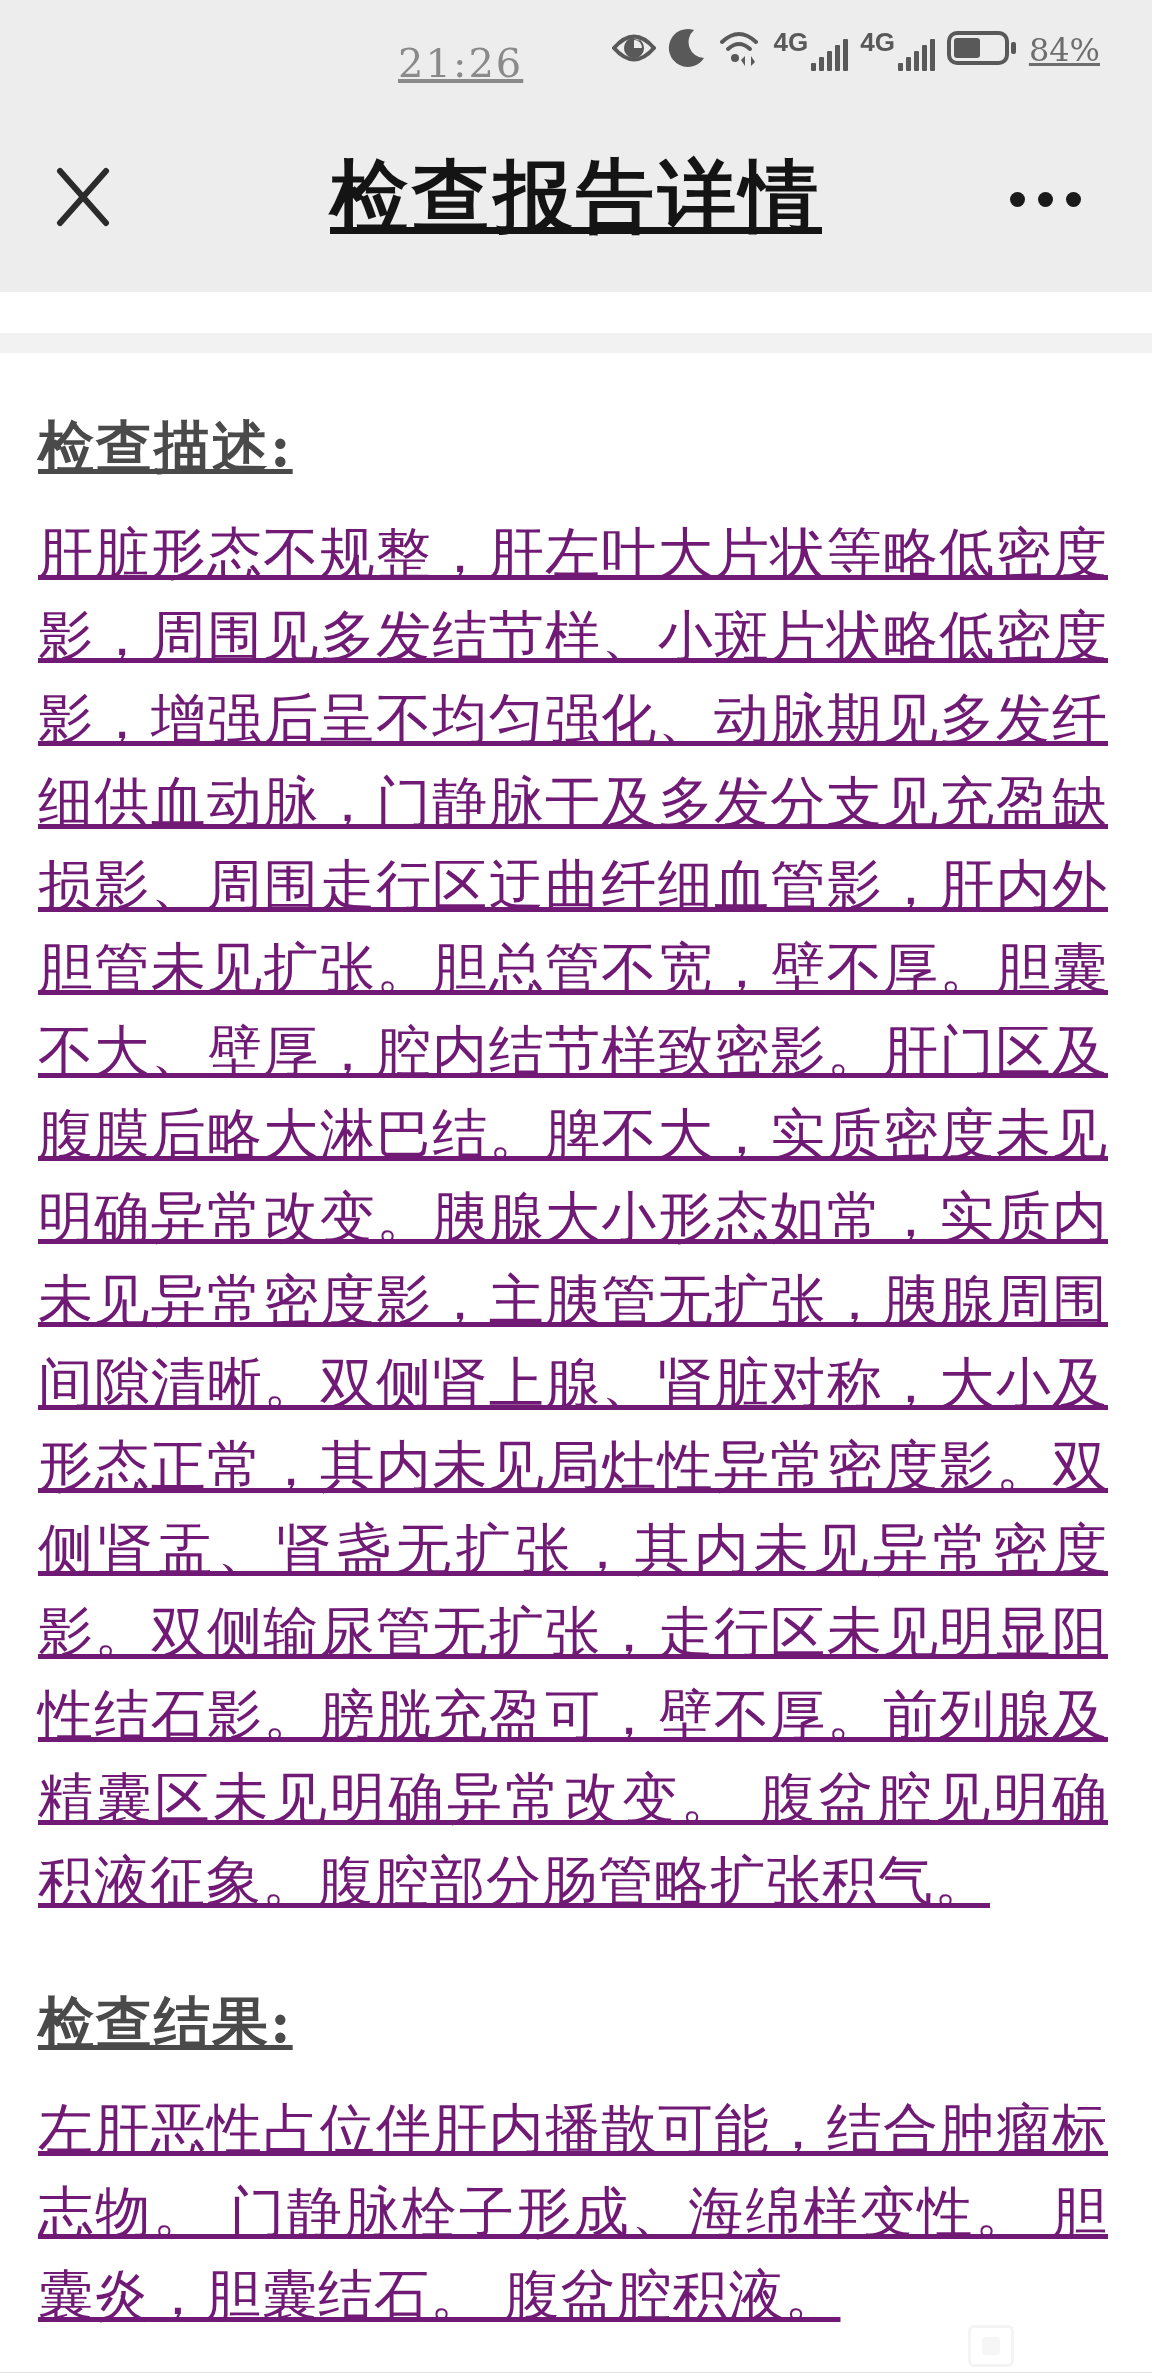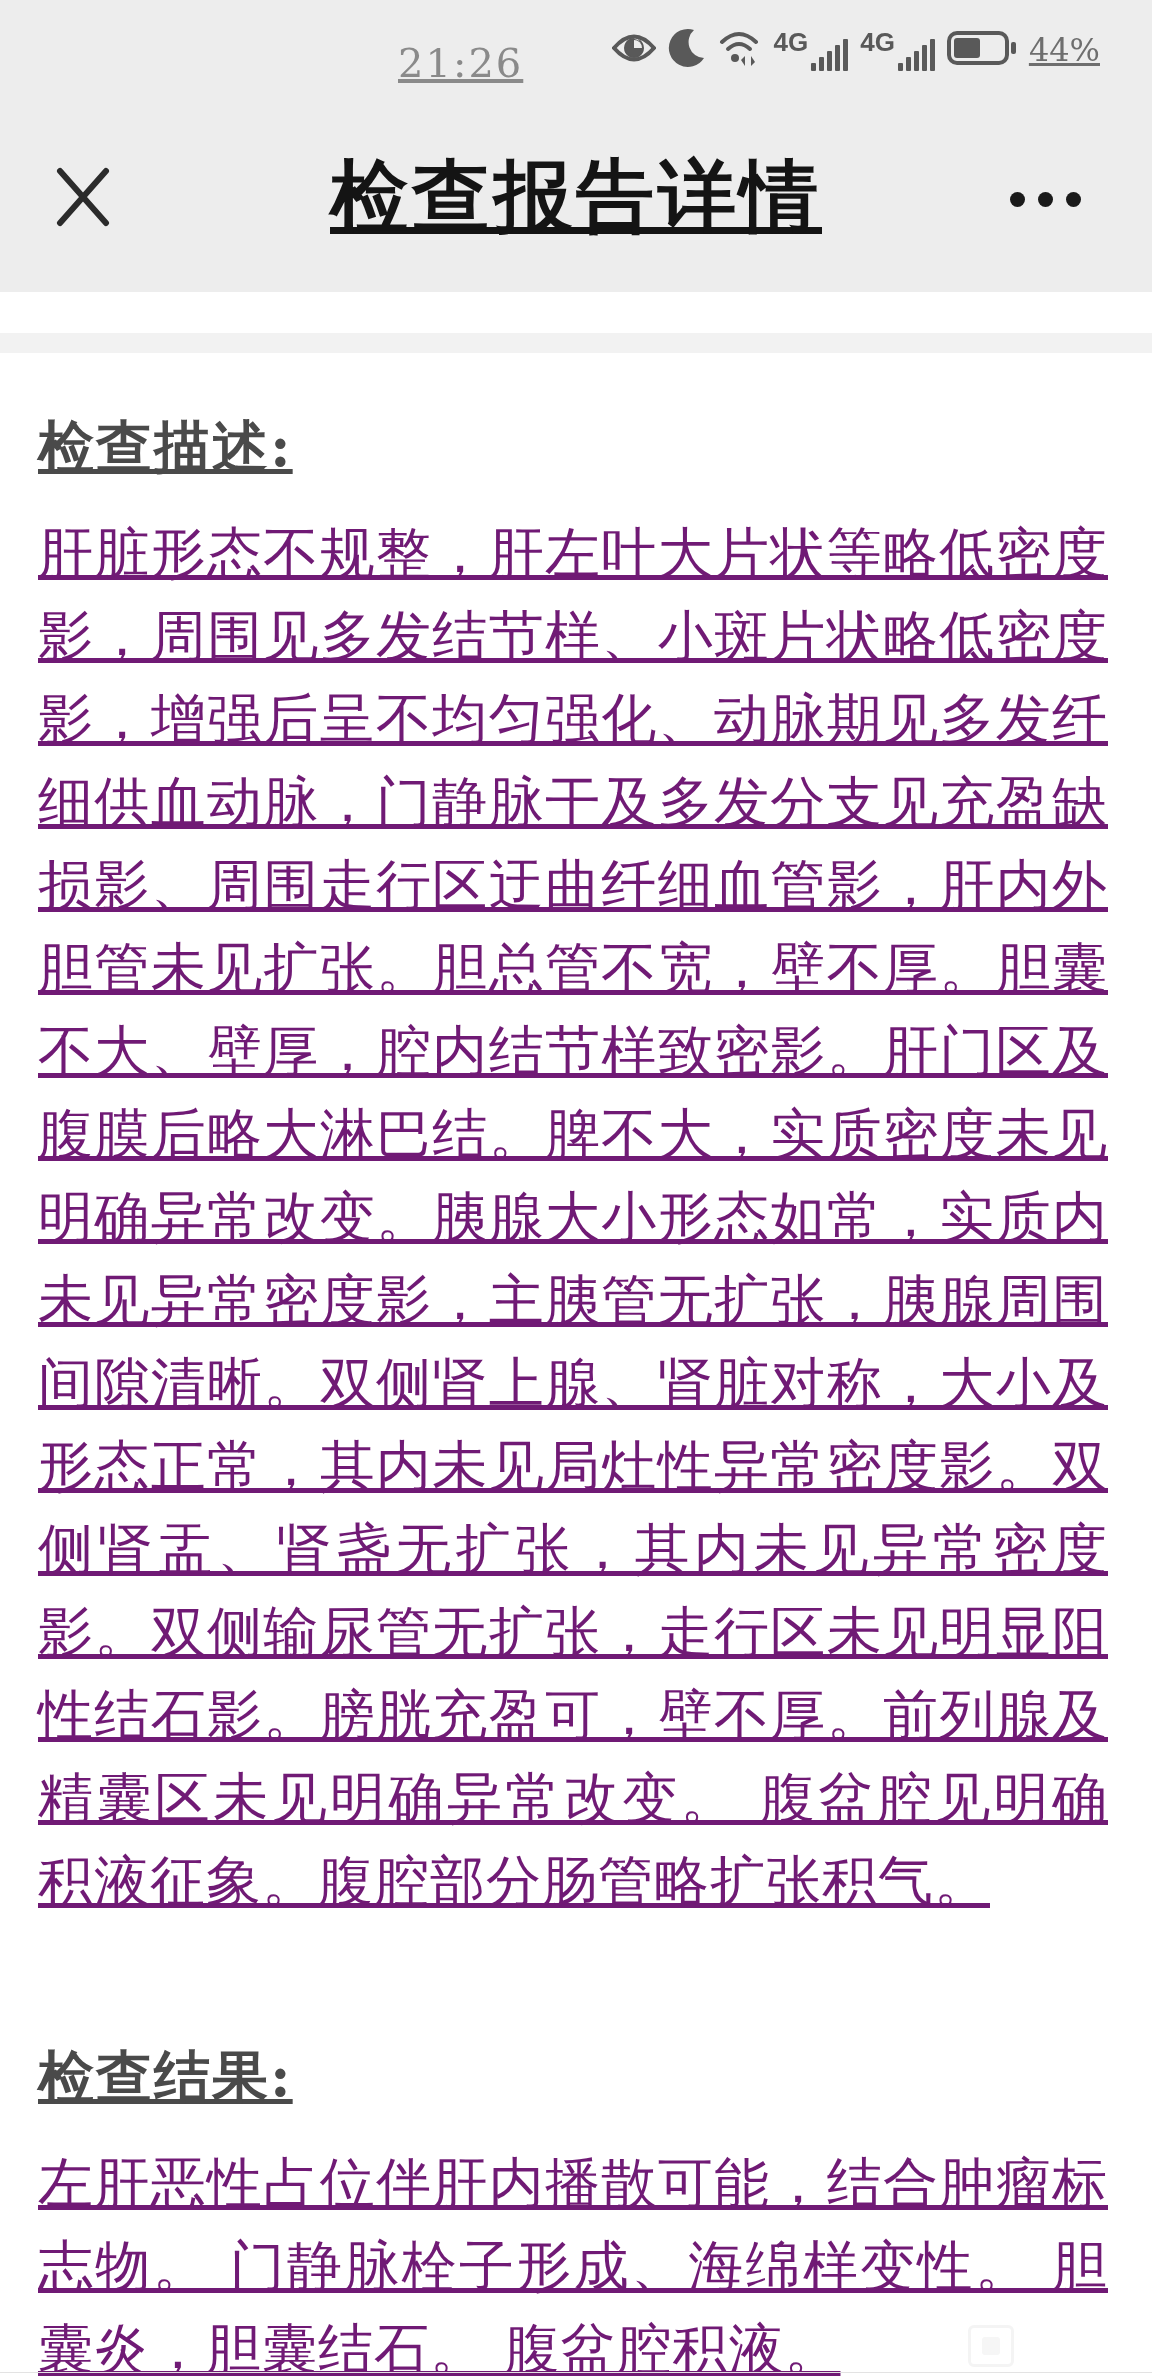--- a/index.html
+++ b/index.html
@@ -62,21 +62,21 @@
   .section-heading{
     font-size:56px;color:#4a4a4a;font-weight:bold;
     line-height:83px;letter-spacing:2px;
   }
   .section-text{
     margin-top:24px;
     font-size:55px;color:#701a75;
     line-height:83px;letter-spacing:1px;
     text-align:justify;
   }
-  .result-heading{margin-top:112px;}
+  .result-heading{margin-top:58px;}
 
   .watermark{
     position:absolute;left:968px;top:2325px;width:40px;height:36px;
     border:3px solid #f4f4f4;border-radius:6px;
     display:flex;align-items:center;justify-content:center;
   }
   .watermark i{display:block;width:18px;height:18px;background:#f6f6f6;border-radius:3px;}
   .bottom-line{
     position:absolute;left:0;bottom:3px;width:1152px;height:1px;background:#e3e3e3;
   }
@@ -138,21 +138,21 @@
         </span>
       </span>
 
       <span>
         <svg width="70" height="34" viewBox="0 0 70 34">
           <rect x="2" y="2" width="58" height="30" rx="8" fill="none" stroke="#595959" stroke-width="4"></rect>
           <rect x="7" y="7" width="26" height="20" rx="3" fill="#595959"></rect>
           <rect x="64" y="11" width="5" height="12" rx="2" fill="#595959"></rect>
         </svg>
       </span>
-      <span class="battery-pct hand">44%</span>
+      <span class="battery-pct hand">84%</span>
     </div>
   </div>
 
   <div class="header">
     <div class="close-btn">
       <svg width="62" height="62" viewBox="0 0 62 62">
         <path d="M8 6 L54 58 M54 6 L8 58" stroke="#2b2b2b" stroke-width="6" stroke-linecap="round"></path>
       </svg>
     </div>
     <div class="header-title hand">检查报告详情</div>

